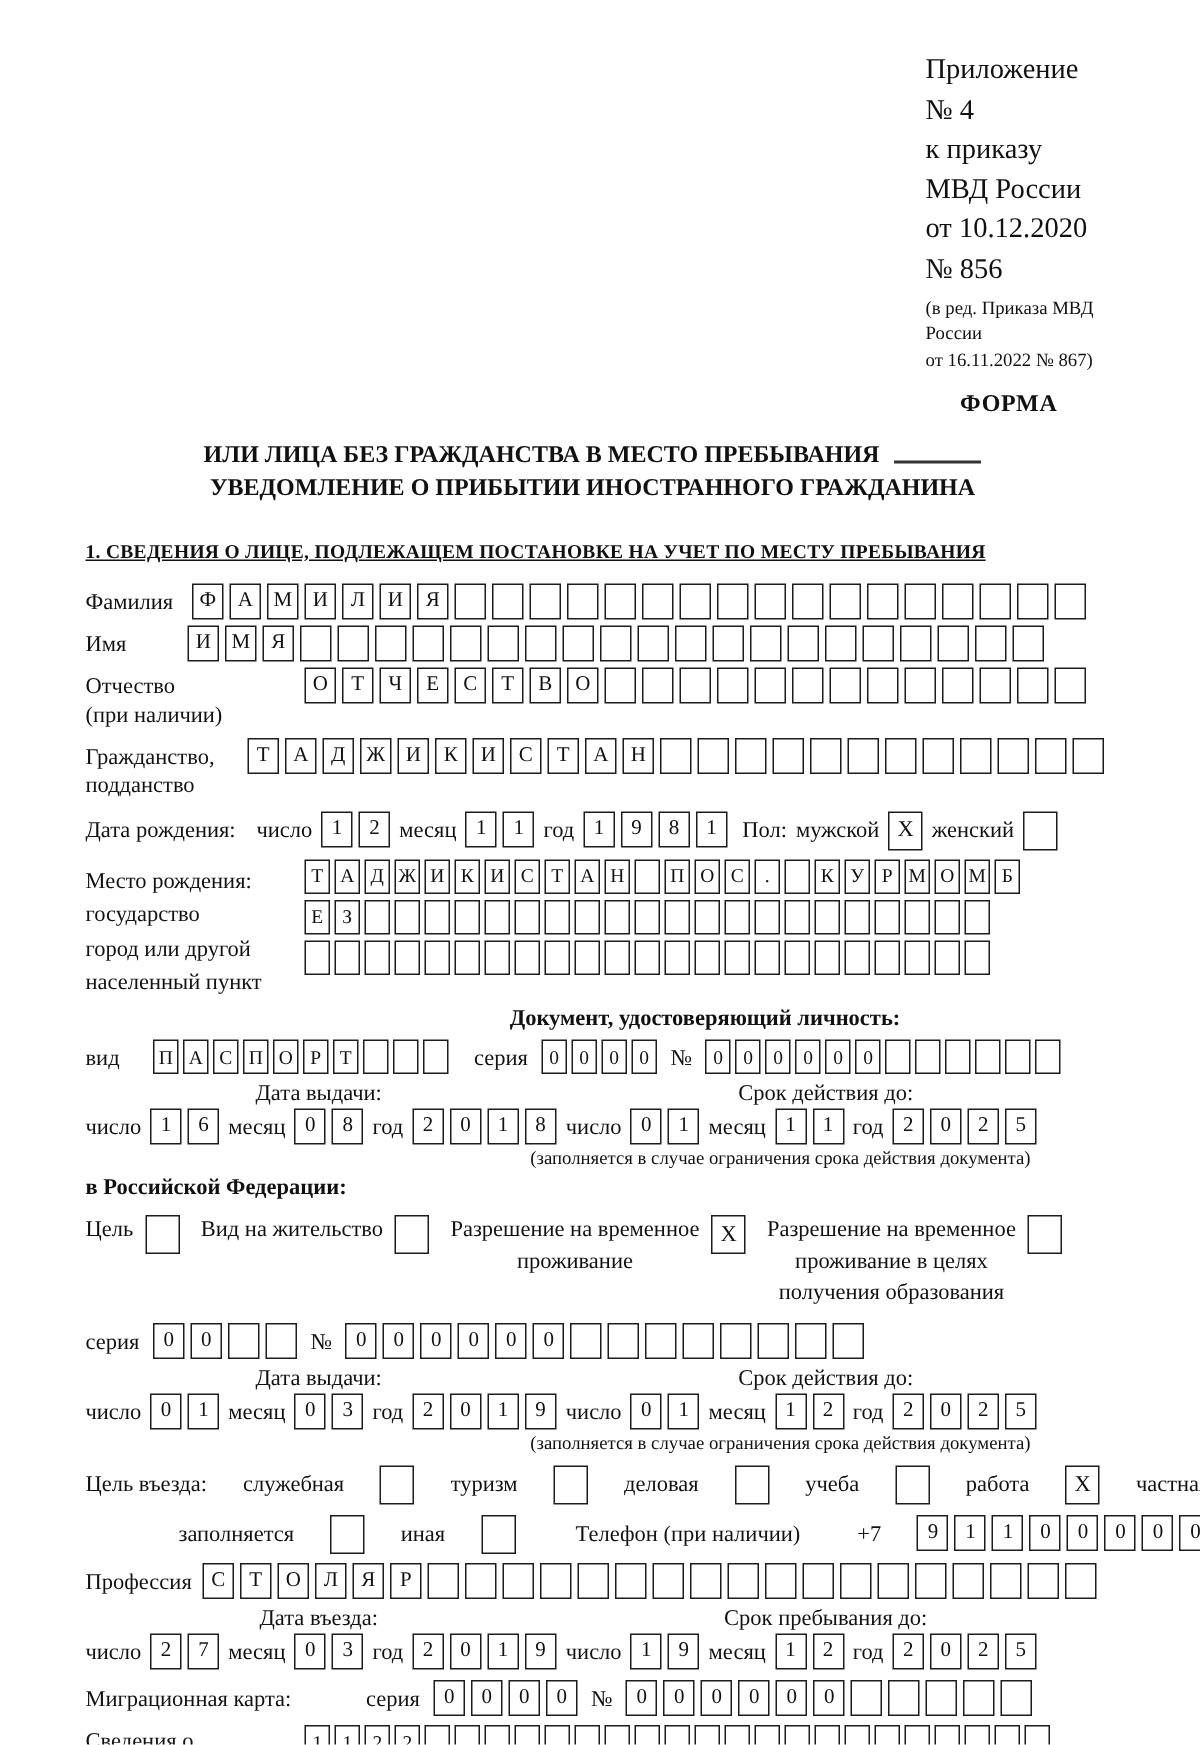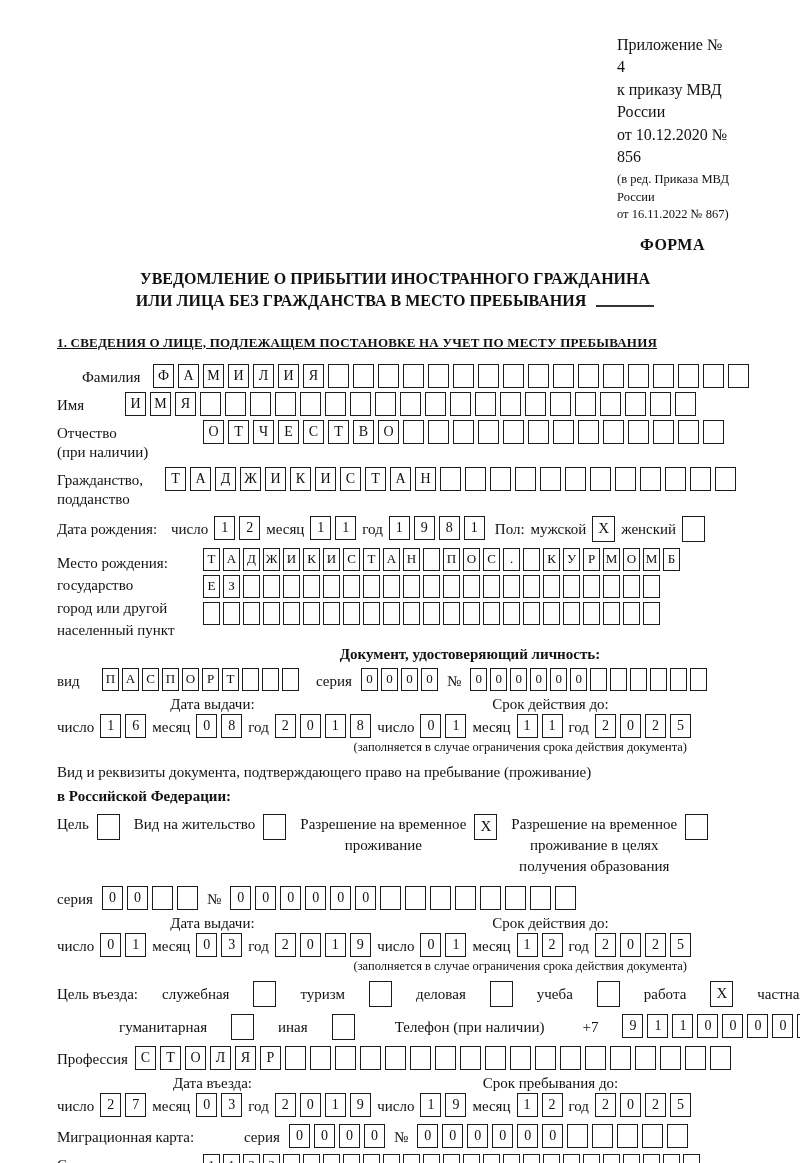--- a/index.html
+++ b/index.html
@@ -1,36 +1,36 @@
 <!DOCTYPE html>
 <html><head>
 <meta charset="utf-8">
 <style>
   html,body{margin:0;padding:0;background:#fff;}
   body{width:800px;height:1163px;overflow:hidden;color:#111;
        font-family:"Liberation Serif", serif;}
   .page{padding:34px 5px 0 57px;width:738px;box-sizing:border-box;}
   
-  .hnote{margin-left:560px;font-size:16px;line-height:1.4;}
+  .hnote{margin-left:560px;font-size:19px;line-height:1.4;}
   .hnote2{margin-left:560px;font-size:12.5px;line-height:1.4;margin-top:3px;}
   .forma{text-align:right;padding-right:28px;font-weight:bold;font-size:16px;margin-top:12px;letter-spacing:.5px;}
   .title{text-align:center;font-weight:bold;font-size:16px;line-height:1.4;margin-top:14px;}
   .t-underline{display:inline-block;width:58px;border-bottom:2px solid #333;margin-left:10px;transform:translateY(1px);}
   .section{font-weight:bold;font-size:13px;margin-top:22px;letter-spacing:.2px;text-decoration:underline;}
   
   .cbrow{display:flex;gap:4px;flex:none;}
   .cb{display:inline-flex;align-items:center;justify-content:center;flex:none;
       width:19px;height:22px;border:1.6px solid #1c1c1c;font-size:14px;background:#fff;}
   .sm{gap:3px;}
   .sm .cb{width:15px;height:21px;font-size:13px;}
   .chk .cb{width:21px;height:24px;font-size:15px;}
   .row{display:flex;align-items:flex-start;margin-top:4px;}
   .lbl{font-size:15px;line-height:1.3;padding-top:4px;flex:none;}
   .preline{white-space:pre-line;}
-  .w-surname{width:71px;margin-left:25px;}  .w-name{width:68px;}
+  .w-surname{width:71px;}  .w-name{width:68px;}
   .w-patr{width:146px;}    .w-cit{width:108px;}
   .w-place{width:146px;}   .w-prof{width:78px;}
   
   .bgroup{display:flex;align-items:flex-start;gap:6px;margin-top:6px;}
   .bgroup .lbl{padding-top:4px;}
   
   .placerows{display:flex;flex-direction:column;gap:4px;}
   
   .dochead{font-weight:bold;font-size:15px;text-align:center;padding-left:150px;margin-top:4px;}
   
@@ -62,22 +62,22 @@
 <div class="page">
 
   <div class="hnote preline">Приложение № 4
 к приказу МВД России
 от 10.12.2020 № 856</div>
   <div class="hnote2 preline">(в ред. Приказа МВД России
 от 16.11.2022 № 867)</div>
   <div class="forma">ФОРМА</div>
 
   <div class="title">
+    <div><span>ИЛИ ЛИЦА БЕЗ ГРАЖДАНСТВА В МЕСТО ПРЕБЫВАНИЯ</span><span class="t-underline"></span></div>
     <div>УВЕДОМЛЕНИЕ О ПРИБЫТИИ ИНОСТРАННОГО ГРАЖДАНИНА</div>
-    <div><span>ИЛИ ЛИЦА БЕЗ ГРАЖДАНСТВА В МЕСТО ПРЕБЫВАНИЯ</span><span class="t-underline"></span></div>
   </div>
 
   <div class="section">1. СВЕДЕНИЯ О ЛИЦЕ, ПОДЛЕЖАЩЕМ ПОСТАНОВКЕ НА УЧЕТ ПО МЕСТУ ПРЕБЫВАНИЯ</div>
 
   <div class="row" style="margin-top:13px;">
     <span class="lbl w-surname">Фамилия</span>
     <div class="cbrow">
         <span class="cb">Ф</span>
         <span class="cb">А</span>
         <span class="cb">М</span>
@@ -386,21 +386,20 @@
       <div class="cbrow">
           <span class="cb">2</span>
           <span class="cb">0</span>
           <span class="cb">2</span>
           <span class="cb">5</span>
         </div>
     </div>
   </div>
   <div class="note">(заполняется в случае ограничения срока действия документа)</div>
 
-  <div class="plain">Вид и реквизиты документа, подтверждающего право на пребывание (проживание)</div>
   <div class="plain" style="margin-top:2px;font-weight:bold;">в Российской Федерации:</div>
 
   <div class="opts">
     <div class="opt">
       <span class="olbl">Цель</span>
       <div class="cbrow chk">
           <span class="cb"></span>
         </div>
     </div>
     <div class="opt">
@@ -525,21 +524,21 @@
     <div class="cbrow chk">
         <span class="cb"></span>
       </div>
     <span class="lbl">транзит</span>
     <div class="cbrow chk">
         <span class="cb"></span>
       </div>
   </div>
 
   <div class="prow">
-    <span class="lbl indent">гуманитарная</span>
+    <span class="lbl indent">заполняется</span>
     <div class="cbrow chk">
         <span class="cb"></span>
       </div>
     <span class="lbl">иная</span>
     <div class="cbrow chk">
         <span class="cb"></span>
       </div>
     <span class="lbl" style="margin-left:16px;">Телефон (при наличии)</span>
     <span class="lbl" style="margin-left:14px;">+7</span>
     <div class="cbrow">

